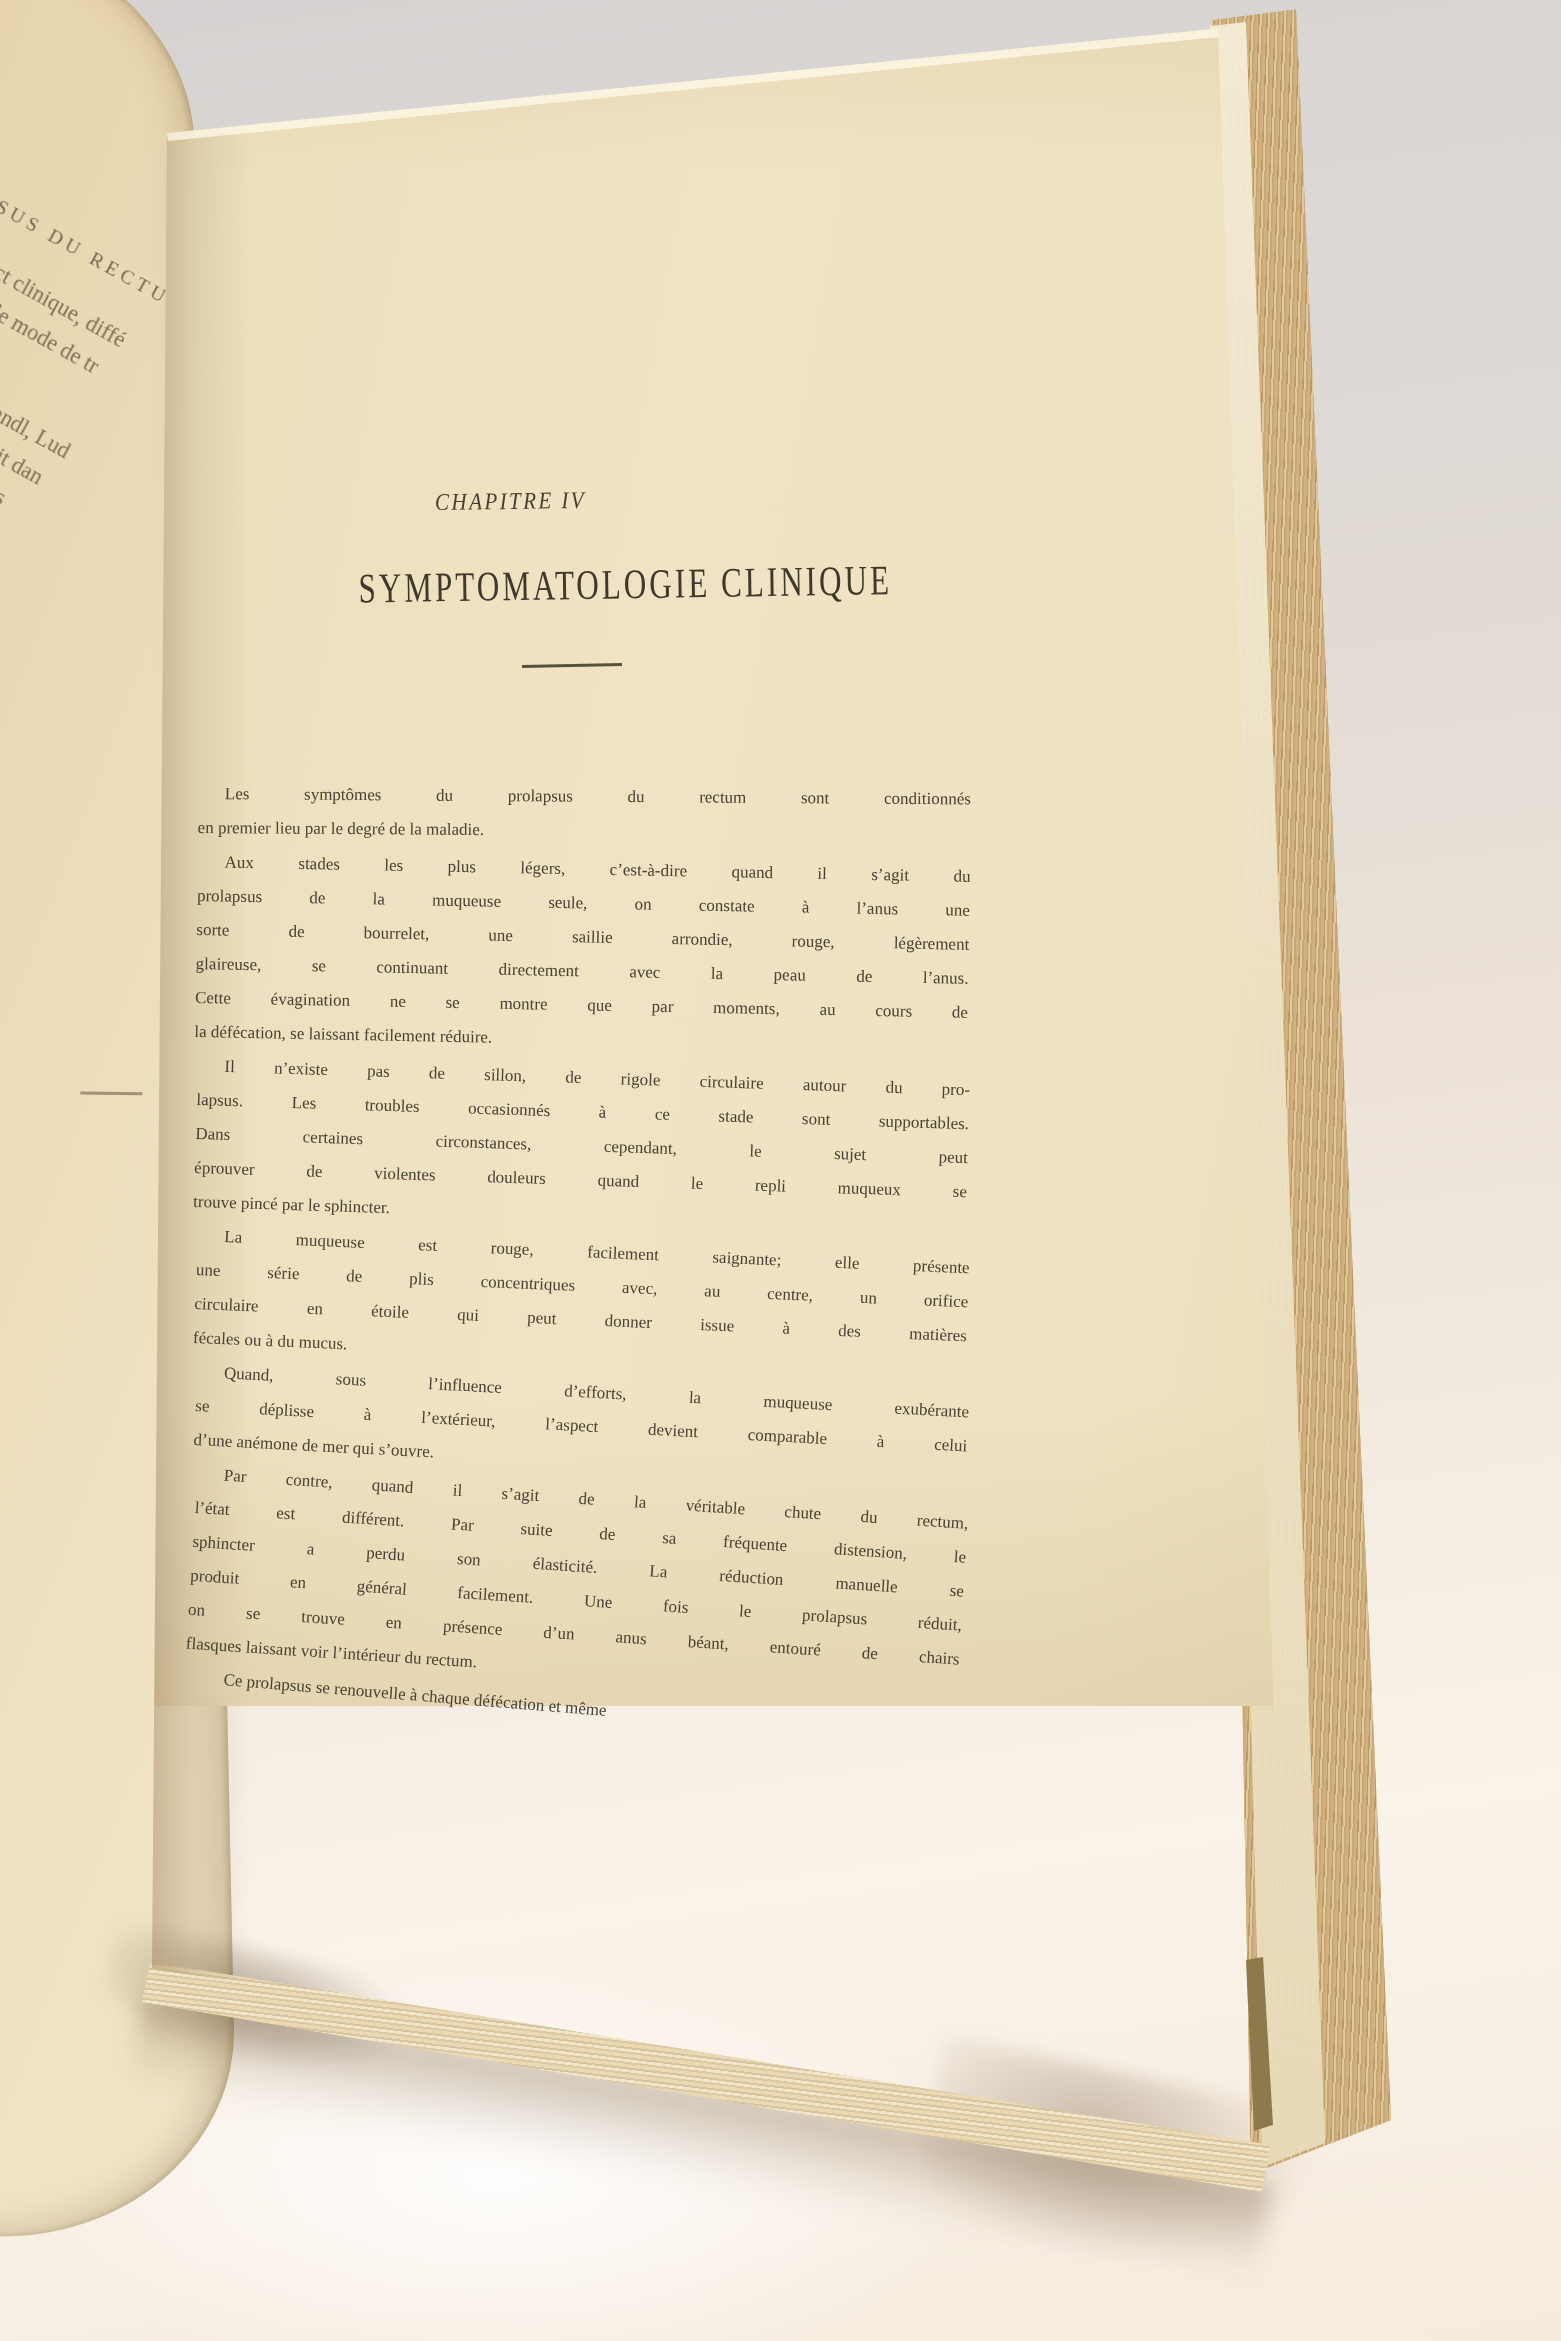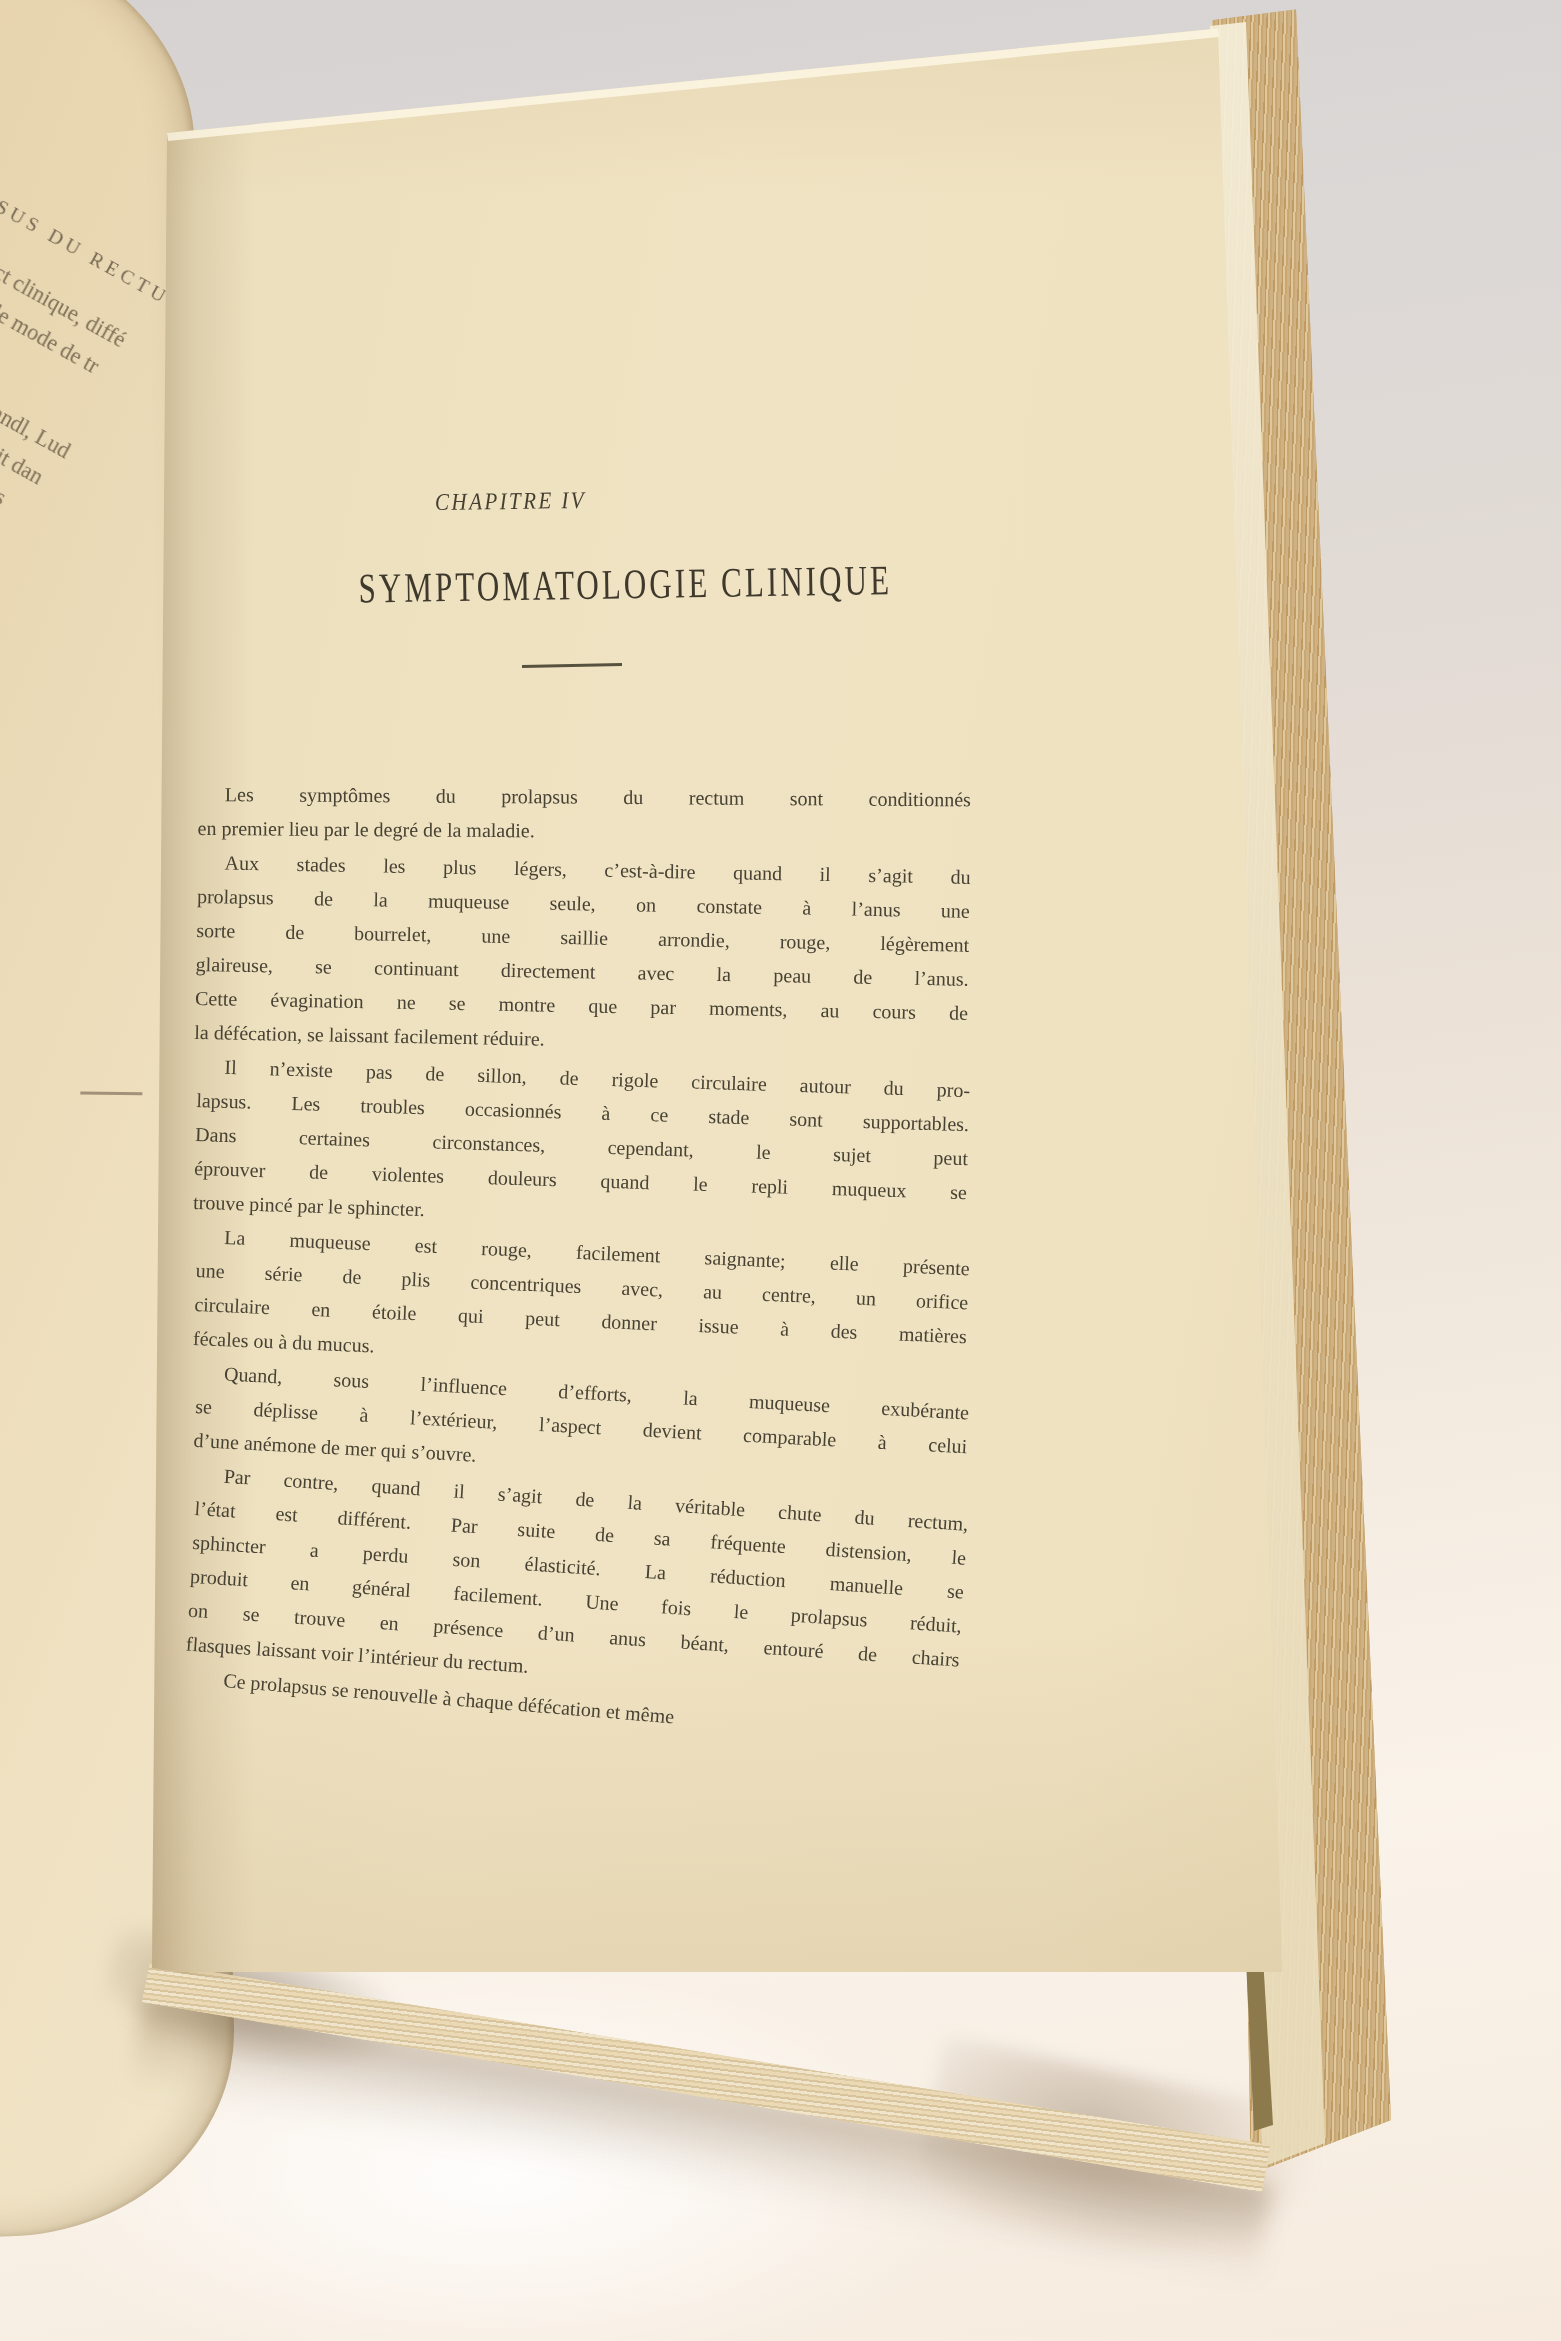--- a/index.html
+++ b/index.html
@@ -84,21 +84,21 @@
   .bottom-edges{
     left:0;top:0;width:1561px;height:2342px;
     clip-path:polygon(150px 1962px,1270px 2145px,1262px 2192px,142px 2002px);
     background:
       repeating-linear-gradient(187deg,#ead9b4 0 3.4px,#d8c49c 3.4px 5.4px,#f0e5cb 5.4px 8.1px,#dcc9a2 8.1px 10.2px),
       #e3d2ac;
   }
 
   
   .right-page{
-    left:0;top:0;width:1561px;height:1972px;
+    left:0;top:0;width:1561px;height:1706px;
     clip-path:polygon(167px 133px,1218px 28.5px,1289px 2169px,152px 1968px);
     background:
       linear-gradient(180deg,rgba(190,162,112,0.16) 0%,rgba(190,162,112,0) 10%,rgba(190,162,112,0) 82%,rgba(176,146,98,0.16) 100%),
       linear-gradient(100deg,#d8c59b 0%,#e6d6ae 4%,#ecdfbc 12%,#f0e3c3 40%,#efe2c1 72%,#e8d9b3 100%);
   }
   .gutter-shade{
     left:152px;top:108px;width:102px;height:1891px;
     background:linear-gradient(90deg,rgba(122,92,54,0.32),rgba(122,92,54,0.12) 42%,rgba(122,92,54,0) 100%);
   }
   .top-edge-glint{
@@ -119,21 +119,21 @@
     color:#3e392c;text-align:center;white-space:nowrap;
     transform:rotate(-0.9deg) scaleX(0.74);transform-origin:center;
   }
   .divider{
     left:522px;top:664px;width:100px;height:2.7px;
     background:#57523f;transform:rotate(-1.2deg);
   }
 
   .body-text{
     left:198px;top:777px;width:773px;
-    font-size:20px;line-height:34px;
+    font-size:17px;line-height:34px;
     color:#474233;
   }
   .body-text .para{position:static;display:block;transform-origin:0 0;}
   .body-text .para:nth-child(1){transform:rotate(0.4deg);}
   .body-text .para:nth-child(2){transform:rotate(1.1deg);}
   .body-text .para:nth-child(3){transform:rotate(1.8deg);}
   .body-text .para:nth-child(4){transform:rotate(2.4deg);}
   .body-text .para:nth-child(5){transform:rotate(3.0deg);}
   .body-text .para:nth-child(6){transform:rotate(3.7deg);}
   .body-text .para:nth-child(7){transform:rotate(4.6deg);}

